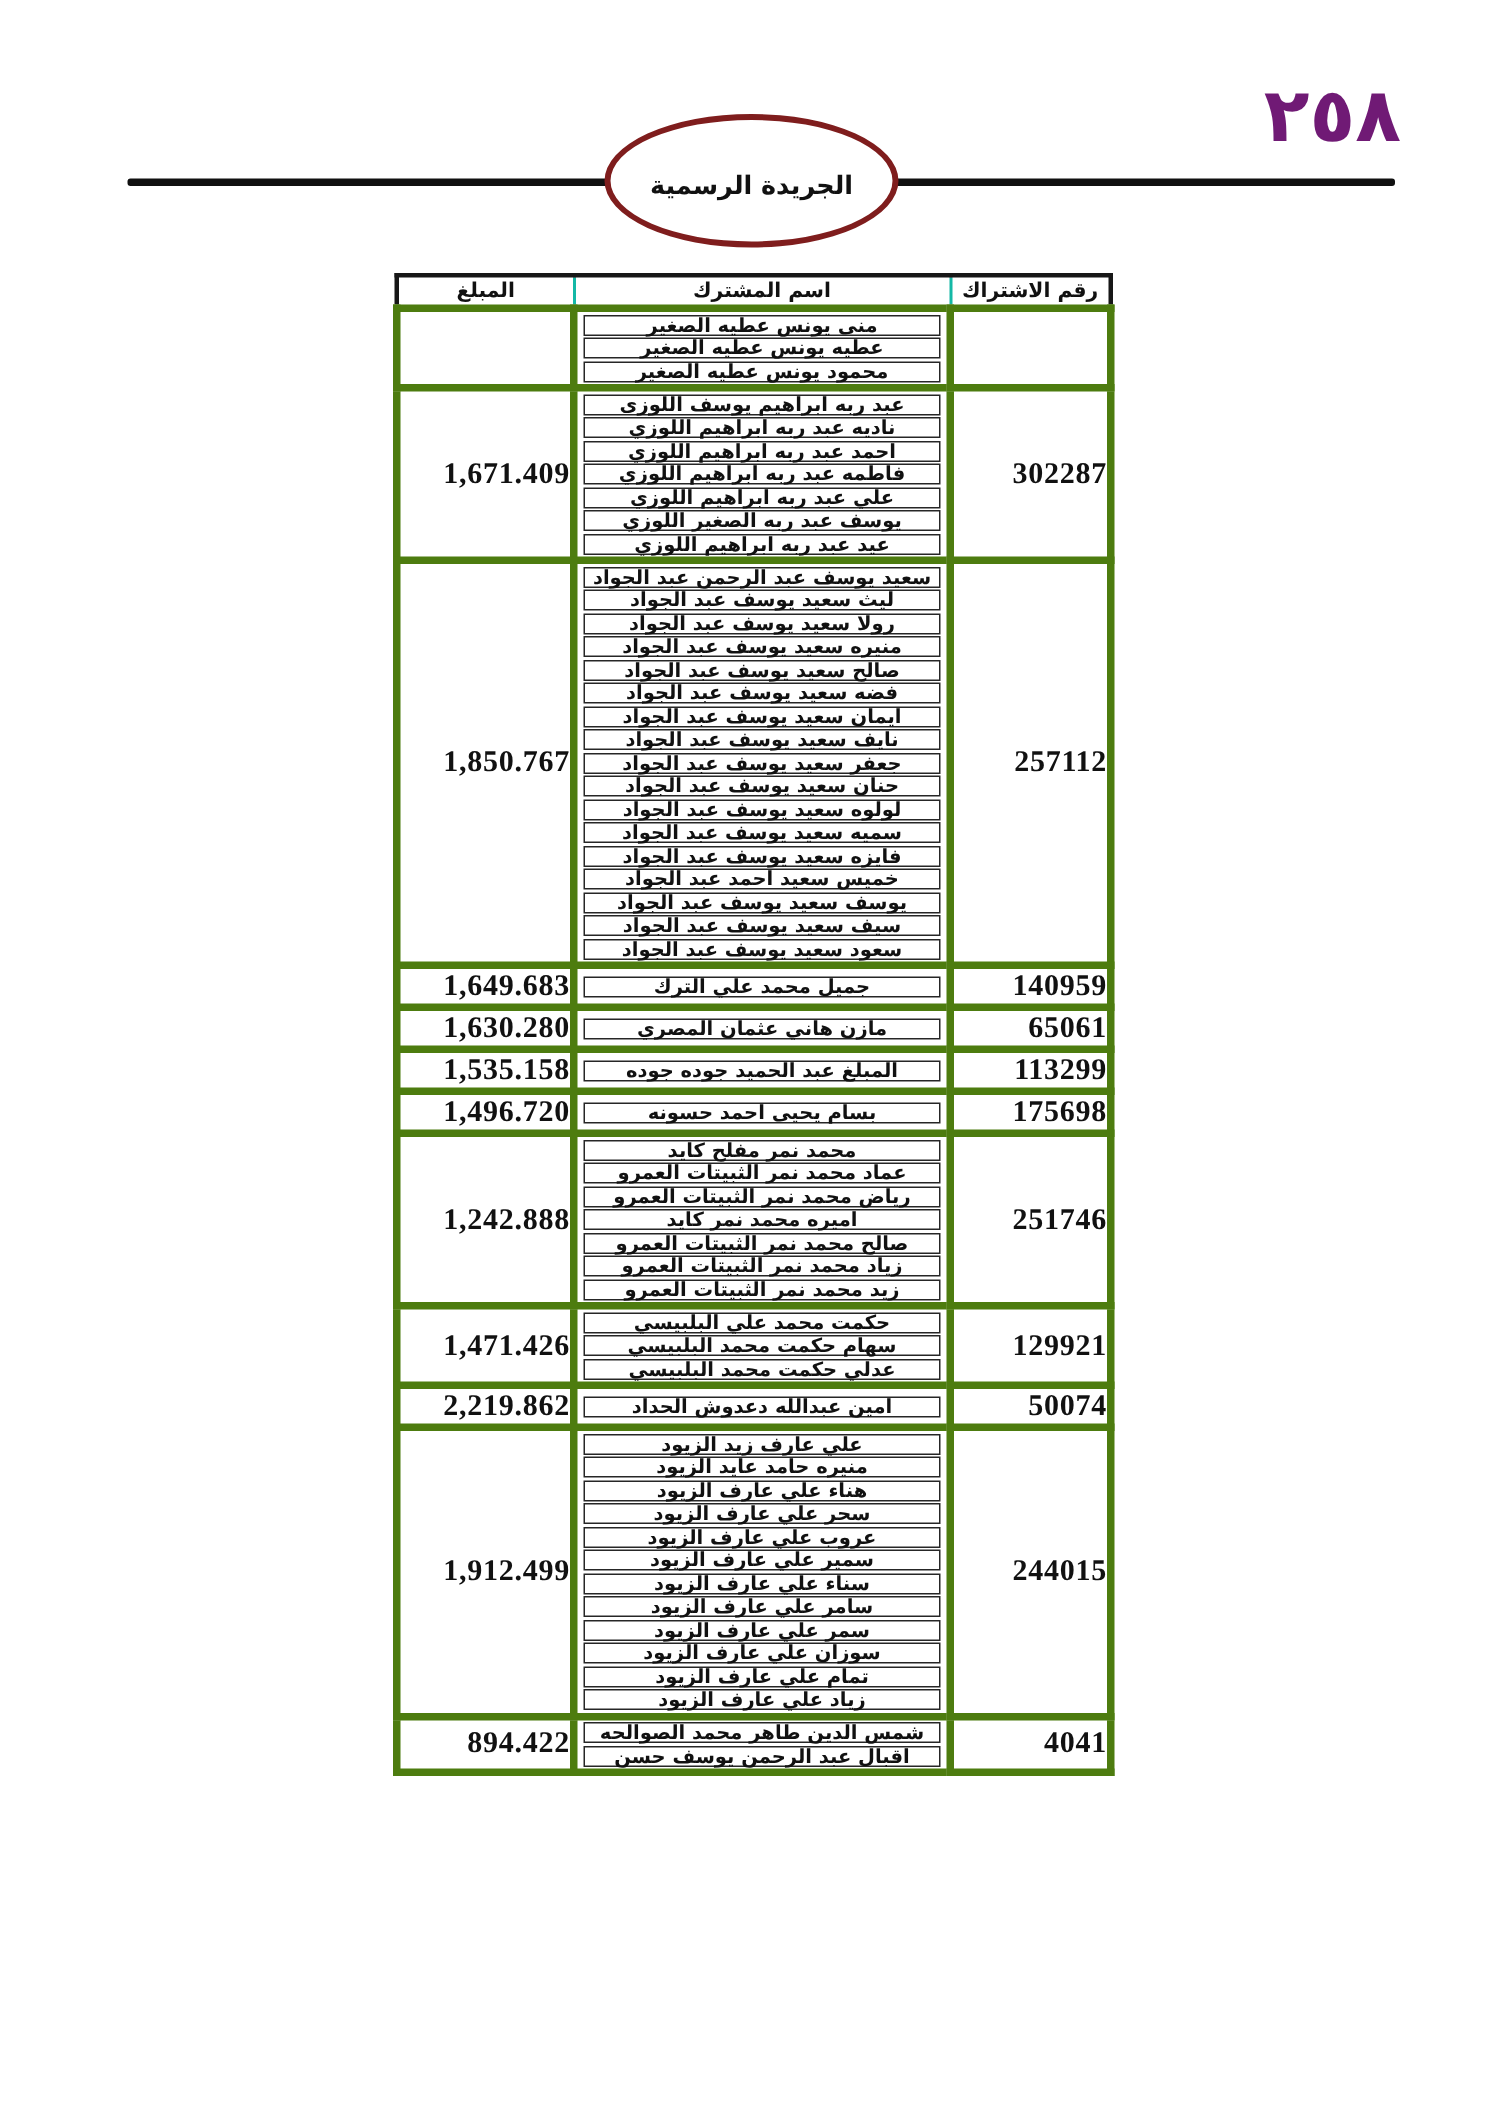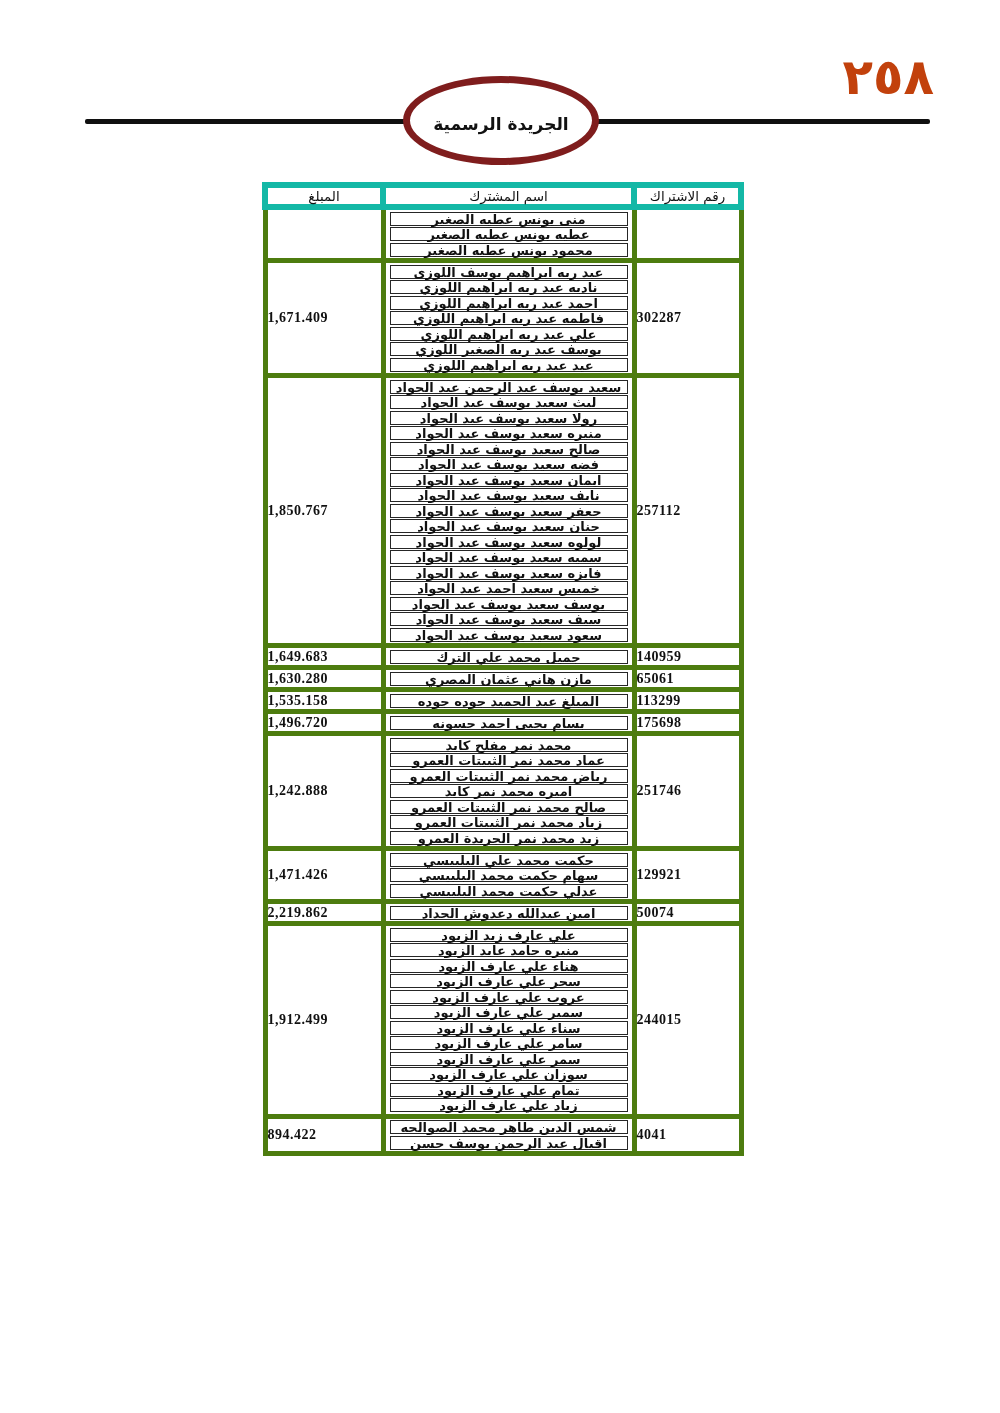--- a/index.html
+++ b/index.html
@@ -13,34 +13,34 @@
     overflow: hidden;
   }
 
   
   .page-number {
     position: absolute;
     top: 52px; right: 66px;
     font-size: 50px; font-weight: bold;
     line-height: 1;
     letter-spacing: 2px;
-    color: #c2410c;
+    color: #701a75;
   }
   .header-rule {
     position: absolute;
     top: 119px; left: 85px; width: 845px; height: 5px;
     background: #101010;
     border-radius: 2px;
   }
   .gazette-ellipse {
     position: absolute;
     left: 403px; top: 76px;
     width: 196px; height: 89px;
     background: #ffffff;
-    border: 7px solid #7f1d1d;
+    border: 4px solid #7f1d1d;
     border-radius: 50%;
     display: flex; align-items: center; justify-content: center;
     z-index: 2;
   }
   .gazette-ellipse span {
     font-size: 17px; font-weight: bold;
     padding-top: 6px;
     white-space: nowrap;
   }
 
@@ -51,25 +51,25 @@
     width: 476px;
     border-collapse: collapse;
     table-layout: fixed;
     border: 3px solid #171717;
   }
   table.subs col.c-num { width: 107px; }
   table.subs col.c-name { width: 251px; }
   table.subs col.c-amt { width: 118px; }
 
   table.subs th {
-    border: 6px solid #14b8a6;
+    border: 2px solid #14b8a6;
     height: 22px;
     padding: 0;
     font-size: 13.5px;
-    font-weight: normal;
+    font-weight: bold;
     vertical-align: middle;
     background: #fff;
   }
   table.subs td {
     border: 5px solid #4d7c0f;
     padding: 0;
     vertical-align: middle;
     background: #fff;
   }
   td.names { padding: 1px 0; }
@@ -79,24 +79,24 @@
     height: 14px;
     line-height: 14.5px;
     text-align: center;
     font-size: 13px;
     font-weight: bold;
     overflow: visible;
     white-space: nowrap;
   }
   td.num, td.amt {
     direction: ltr;
-    text-align: left;
+    text-align: right;
     font-family: "Liberation Serif", "DejaVu Serif", serif;
     font-weight: bold;
-    font-size: 14px;
+    font-size: 20px;
     letter-spacing: 0.5px;
   }
 </style>
 </head>
 <body>
 
 <div class="page-number">٢٥٨</div>
 
 <div class="header-rule"></div>
 
@@ -193,21 +193,21 @@
       </tr>
       <tr>
         <td class="num">251746</td>
         <td class="names">
           <div class="nb">محمد نمر مفلح كايد</div>
           <div class="nb">عماد محمد نمر الثبيتات العمرو</div>
           <div class="nb">رياض محمد نمر الثبيتات العمرو</div>
           <div class="nb">اميره محمد نمر كايد</div>
           <div class="nb">صالح محمد نمر الثبيتات العمرو</div>
           <div class="nb">زياد محمد نمر الثبيتات العمرو</div>
-          <div class="nb">زيد محمد نمر الجريدة العمرو</div>
+          <div class="nb">زيد محمد نمر الثبيتات العمرو</div>
         </td>
         <td class="amt">1,242.888</td>
       </tr>
       <tr>
         <td class="num">129921</td>
         <td class="names">
           <div class="nb">حكمت محمد علي البلبيسي</div>
           <div class="nb">سهام حكمت محمد البلبيسي</div>
           <div class="nb">عدلي حكمت محمد البلبيسي</div>
         </td>

